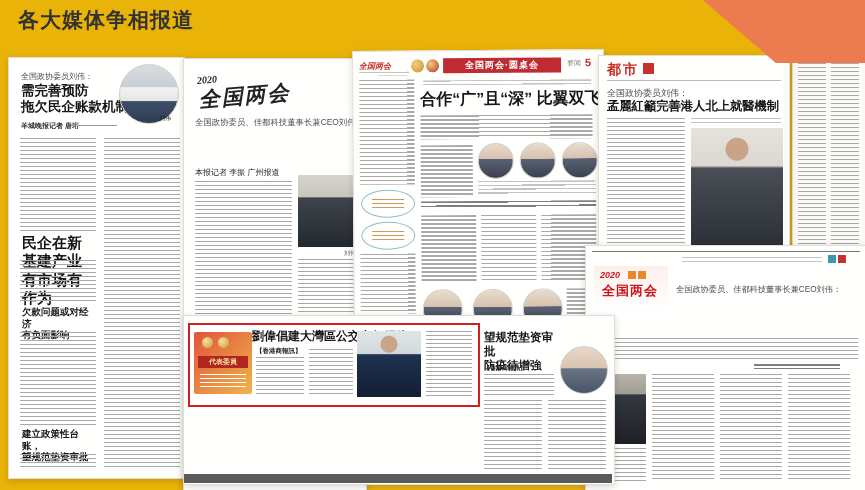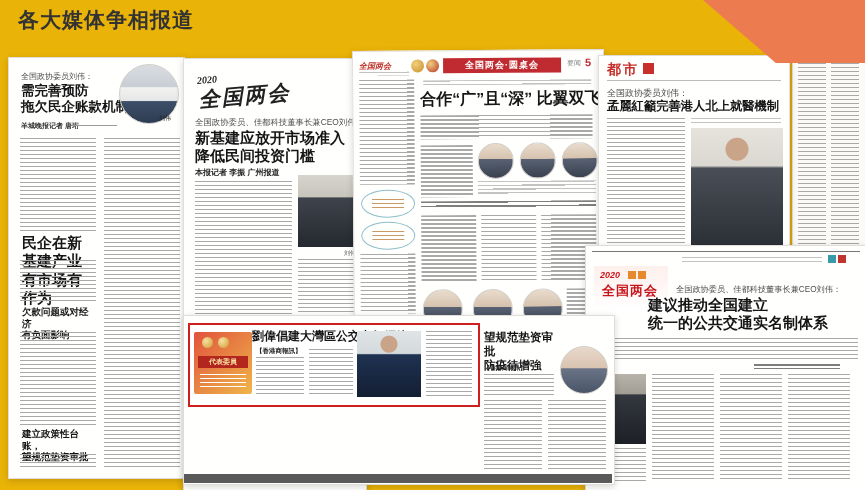--- a/index.html
+++ b/index.html
@@ -58,25 +58,21 @@
 
     <div class="ln" style="left:95px;top:80px;width:76px;height:332px;"></div>
   </div>
 
   <div class="clip" style="left:183px;top:58px;width:182px;height:432px;">
     <div class="abs" style="left:14px;top:12px;transform:rotate(-5deg);color:#222;font-family:'Liberation Serif',serif;">
       <div style="font-size:10px;font-style:italic;font-weight:bold;">2020</div>
       <div style="font-size:21px;font-weight:bold;font-style:italic;letter-spacing:2px;">全国两会</div>
     </div>
     <div class="kick" style="left:11px;top:58px;font-size:8.4px;white-space:nowrap;">全国政协委员、佳都科技董事长兼CEO刘伟：</div>
-    <div class="hl" style="left:11px;top:70px;font-size:15px;width:168px;">
-      <span>新基建应放开市场准入</span><br>
-      <span>降低民间投资门槛</span>
-    </div>
-    <div class="cap" style="left:11px;top:108px;font-size:8px;font-weight:bold;color:#222;">本报记者 李振 广州报道</div>
+    <div class="cap" style="left:11px;top:108px;font-size:8px;font-weight:normal;color:#222;">本报记者 李振 广州报道</div>
     <div class="ln" style="left:11px;top:122px;width:97px;height:136px;"></div>
     <div class="ph" style="left:114px;top:116px;width:65px;height:72px;
          background:linear-gradient(180deg,#d7d4cd 0%,#c8c5bd 30%,#3f444c 32%,#24282f 100%);"></div>
     <div class="cap" style="left:160px;top:190px;font-size:6px;">刘伟</div>
     <div class="ln" style="left:114px;top:200px;width:65px;height:58px;"></div>
   </div>
 
   <div class="clip" style="left:353px;top:50px;width:250px;height:292px;transform:rotate(-.4deg);">
 
     <div class="abs" style="left:6px;top:9px;font-size:8px;font-weight:bold;font-style:italic;color:#c0362e;">全国两会</div>
@@ -149,24 +145,20 @@
     <div class="abs" style="left:242px;top:9px;width:8px;height:8px;background:#3a9ba8;"></div>
     <div class="abs" style="left:252px;top:9px;width:8px;height:8px;background:#c0362e;"></div>
 
     <div class="abs" style="left:8px;top:20px;width:74px;height:44px;background:linear-gradient(180deg,#fdf0ec,#fff);">
       <div class="abs" style="left:6px;top:4px;font-size:9px;font-weight:bold;font-style:italic;color:#c8151d;">2020</div>
       <div class="abs" style="left:34px;top:5px;width:8px;height:8px;background:#e8882c;"></div>
       <div class="abs" style="left:44px;top:5px;width:8px;height:8px;background:#e8882c;"></div>
       <div class="abs" style="left:8px;top:16px;font-size:13px;font-weight:bold;color:#c8151d;letter-spacing:1px;">全国两会</div>
     </div>
     <div class="kick" style="left:90px;top:38px;font-size:8.2px;white-space:nowrap;">全国政协委员、佳都科技董事长兼CEO刘伟：</div>
-    <div class="hl" style="left:62px;top:50px;font-size:15px;width:210px;">
-      <span>建议推动全国建立</span><br>
-      <span>统一的公共交通实名制体系</span>
-    </div>
     <div class="ln" style="left:8px;top:92px;width:264px;height:24px;"></div>
     <div class="ln dk" style="left:168px;top:118px;width:86px;height:5px;"></div>
     <div class="ph" style="left:12px;top:128px;width:48px;height:70px;
          background:linear-gradient(180deg,#b9b4ab 0%,#a39e95 28%,#33373e 30%,#1d2averted026 100%);
          background:linear-gradient(180deg,#b9b4ab 0%,#a39e95 28%,#33373e 30%,#1d2026 100%);"></div>
     <div class="ln" style="left:12px;top:202px;width:48px;height:34px;"></div>
     <div class="ln" style="left:66px;top:128px;width:62px;height:108px;"></div>
     <div class="ln" style="left:134px;top:128px;width:62px;height:108px;"></div>
     <div class="ln" style="left:202px;top:128px;width:62px;height:108px;"></div>
   </div>

